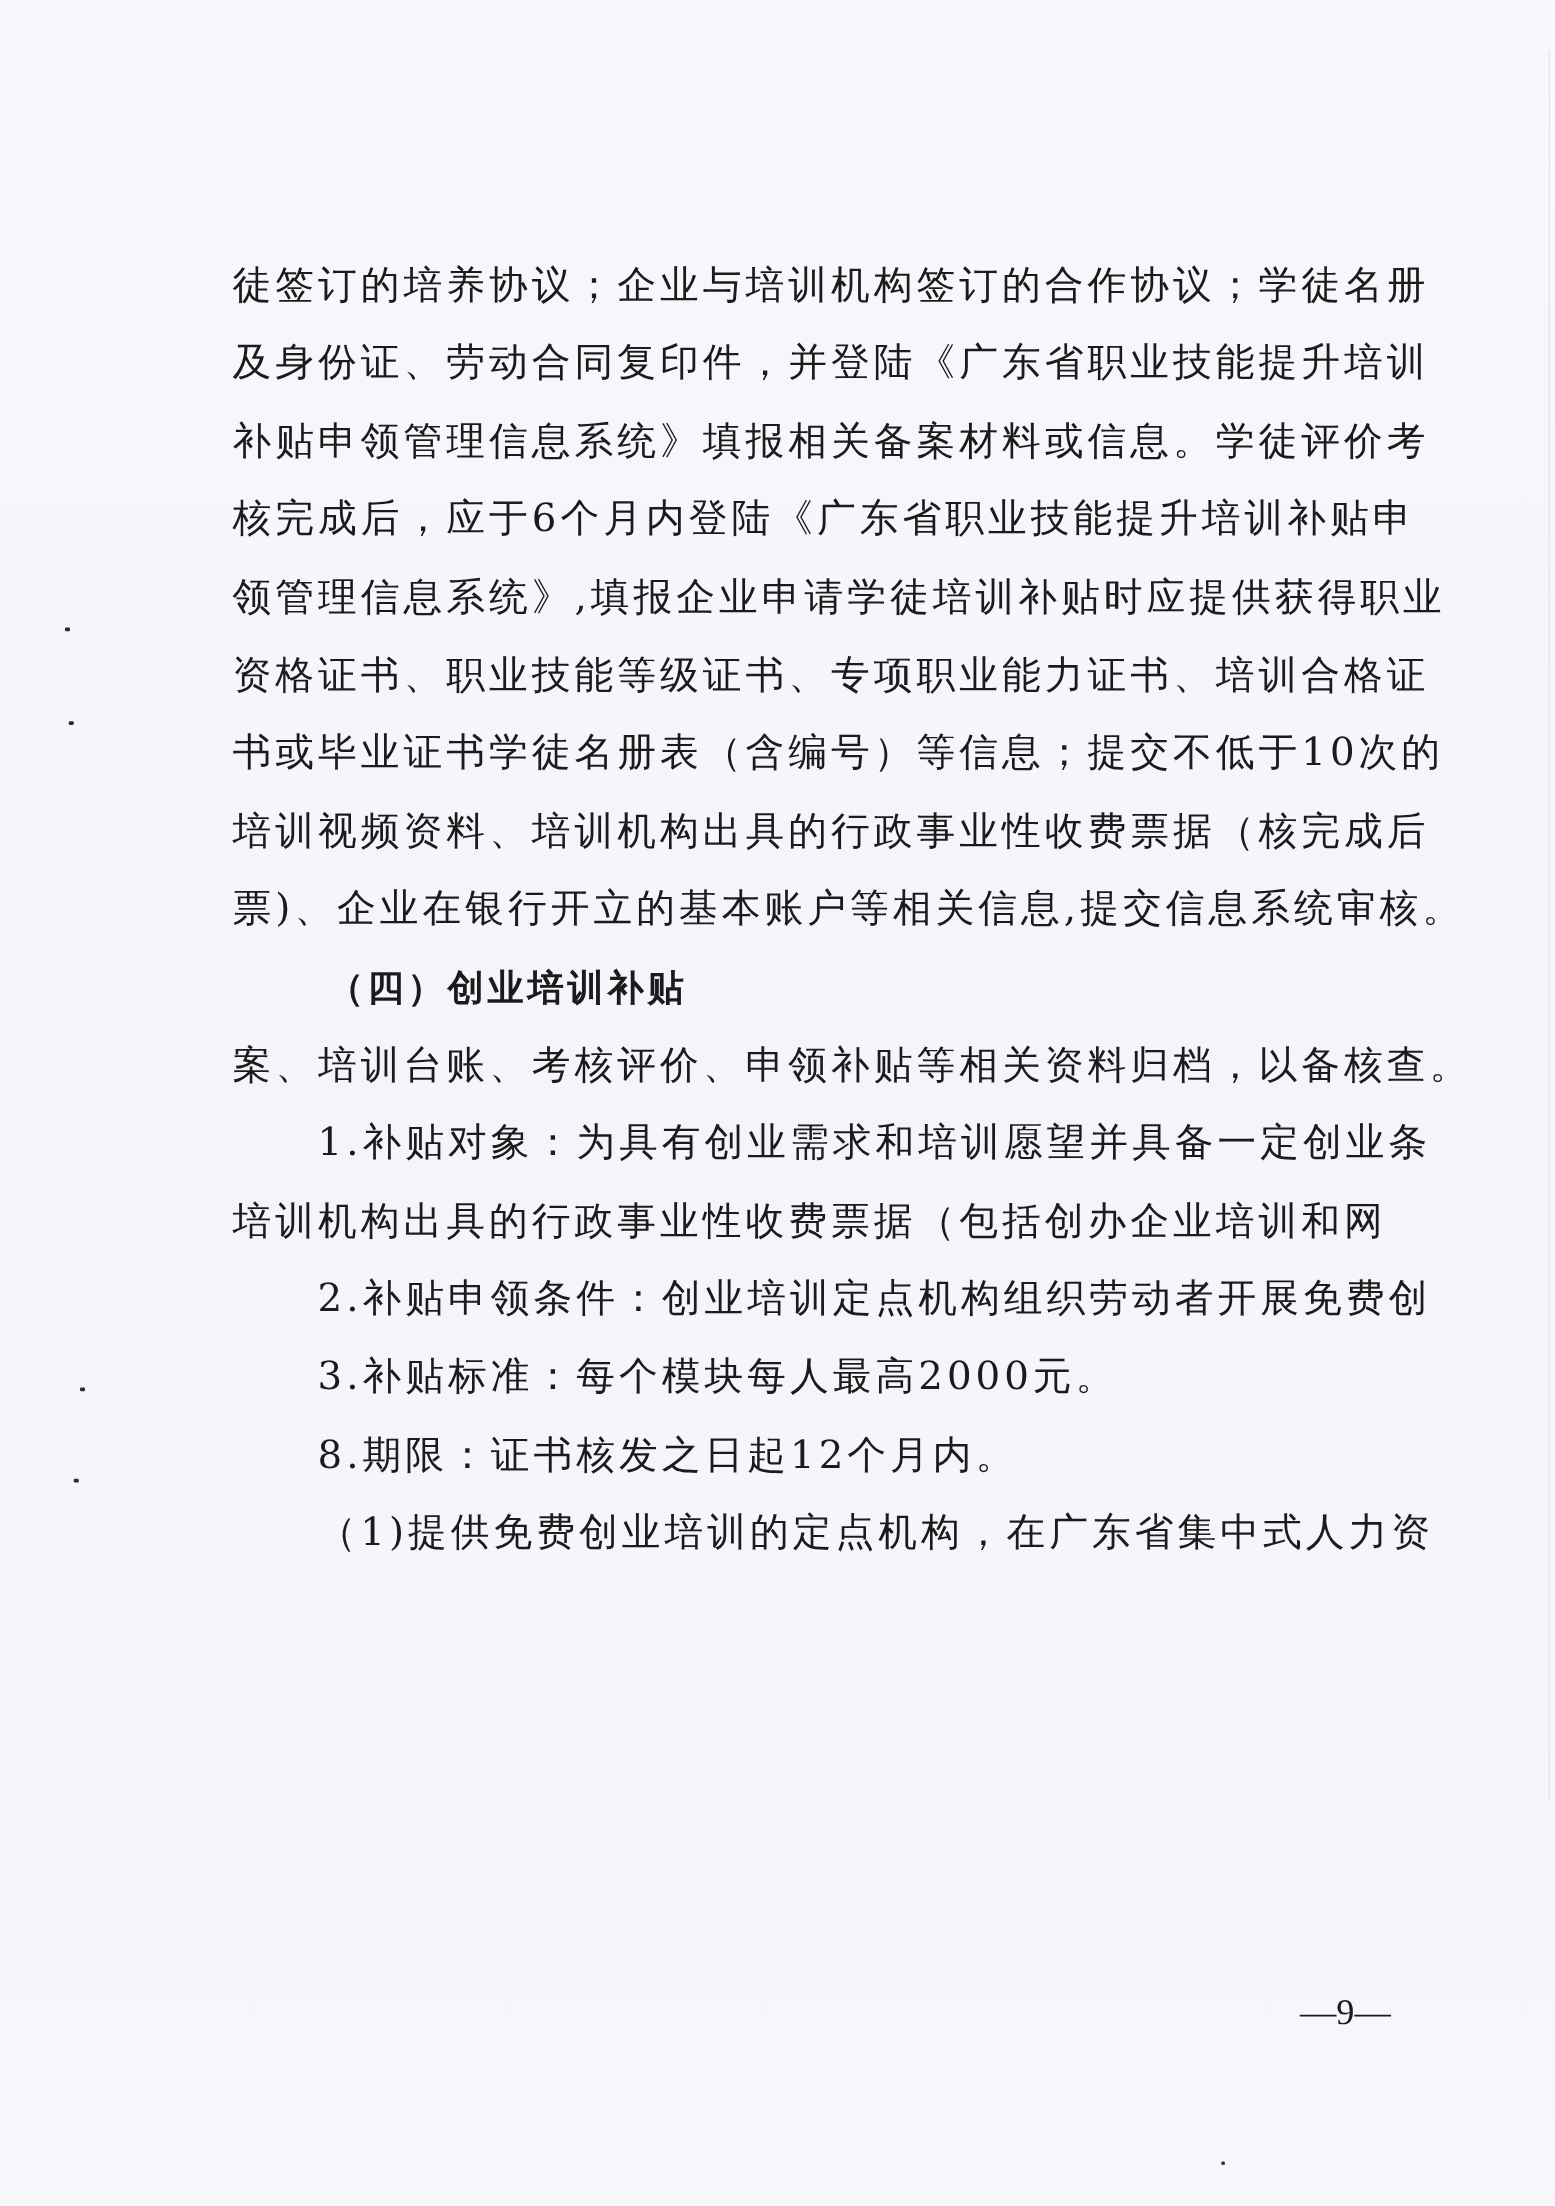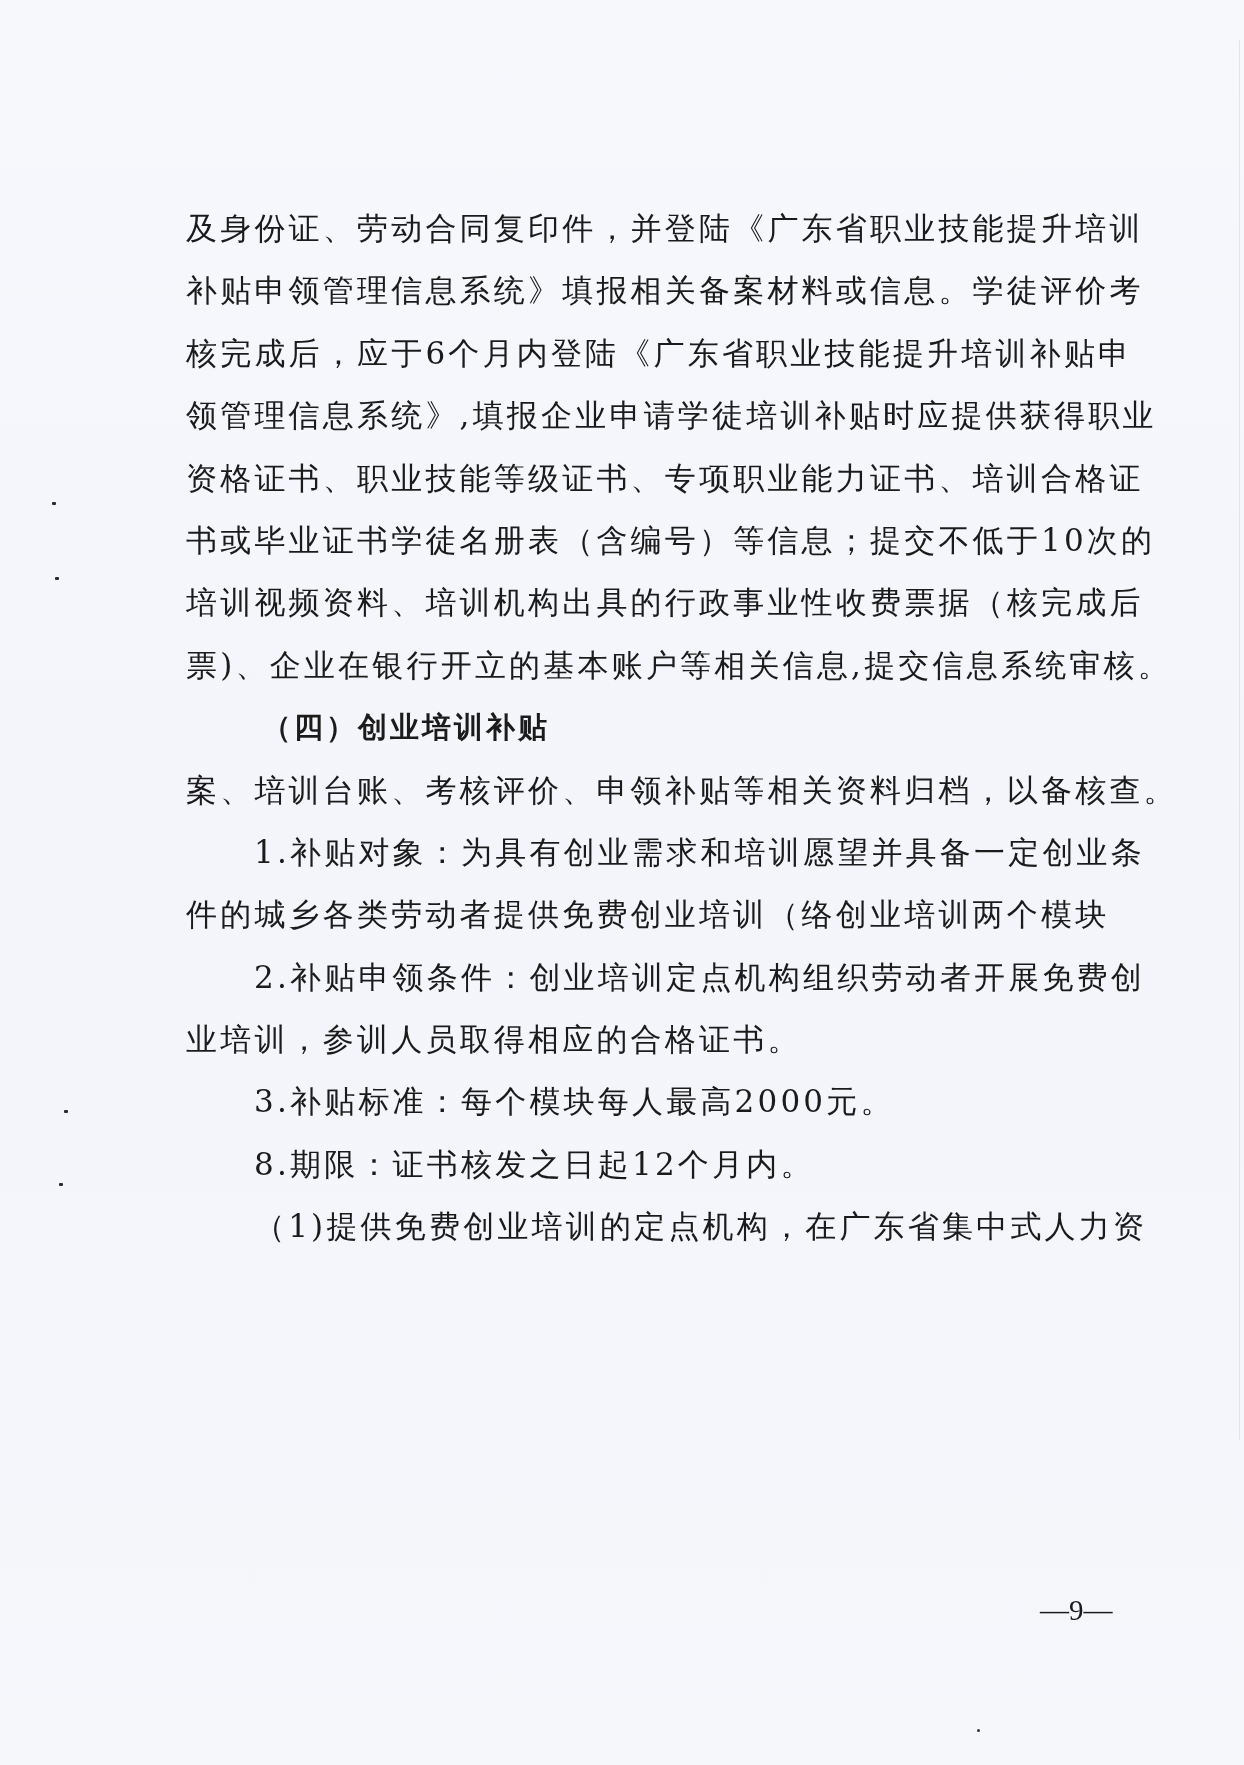--- a/index.html
+++ b/index.html
@@ -86,33 +86,33 @@
 <div class="page">
   <div class="edge-line"></div>
 
   <div class="mark" style="left:52px; top:502px;"></div>
   <div class="mark" style="left:55px; top:577px;"></div>
   <div class="mark" style="left:64px; top:1110px;"></div>
   <div class="mark" style="left:59px; top:1183px;"></div>
   <div class="dot" style="left:977px; top:1729px;"></div>
 
   <div class="content">
+    <div class="line">徒签订的培养协议；企业与培训机构签订的合作协议；学徒名册</div>
     <div class="line">及身份证、劳动合同复印件，并登陆《广东省职业技能提升培训</div>
     <div class="line">补贴申领管理信息系统》填报相关备案材料或信息。学徒评价考</div>
     <div class="line">核完成后，应于6个月内登陆《广东省职业技能提升培训补贴申</div>
     <div class="line">领管理信息系统》,填报企业申请学徒培训补贴时应提供获得职业</div>
     <div class="line">资格证书、职业技能等级证书、专项职业能力证书、培训合格证</div>
     <div class="line">书或毕业证书学徒名册表（含编号）等信息；提交不低于10次的</div>
     <div class="line">培训视频资料、培训机构出具的行政事业性收费票据（核完成后</div>
     <div class="line">票)、企业在银行开立的基本账户等相关信息,提交信息系统审核。</div>
     <div class="line indent-heading heading">（四）创业培训补贴</div>
     <div class="line">案、培训台账、考核评价、申领补贴等相关资料归档，以备核查。</div>
     <div class="line indent">1.补贴对象：为具有创业需求和培训愿望并具备一定创业条</div>
-    <div class="line">件的城乡各类劳动者提供免费创业培训（络创业培训两个模块</div>
+    <div class="line">培训机构出具的行政事业性收费票据（包括创办企业培训和网</div>
     <div class="line indent">2.补贴申领条件：创业培训定点机构组织劳动者开展免费创</div>
-    <div class="line">业培训，参训人员取得相应的合格证书。</div>
     <div class="line indent">3.补贴标准：每个模块每人最高2000元。</div>
     <div class="line indent">8.期限：证书核发之日起12个月内。</div>
     <div class="line indent">（1)提供免费创业培训的定点机构，在广东省集中式人力资</div>
   </div>
 
   <div class="page-number">—9—</div>
 </div>
 
 </body></html>

